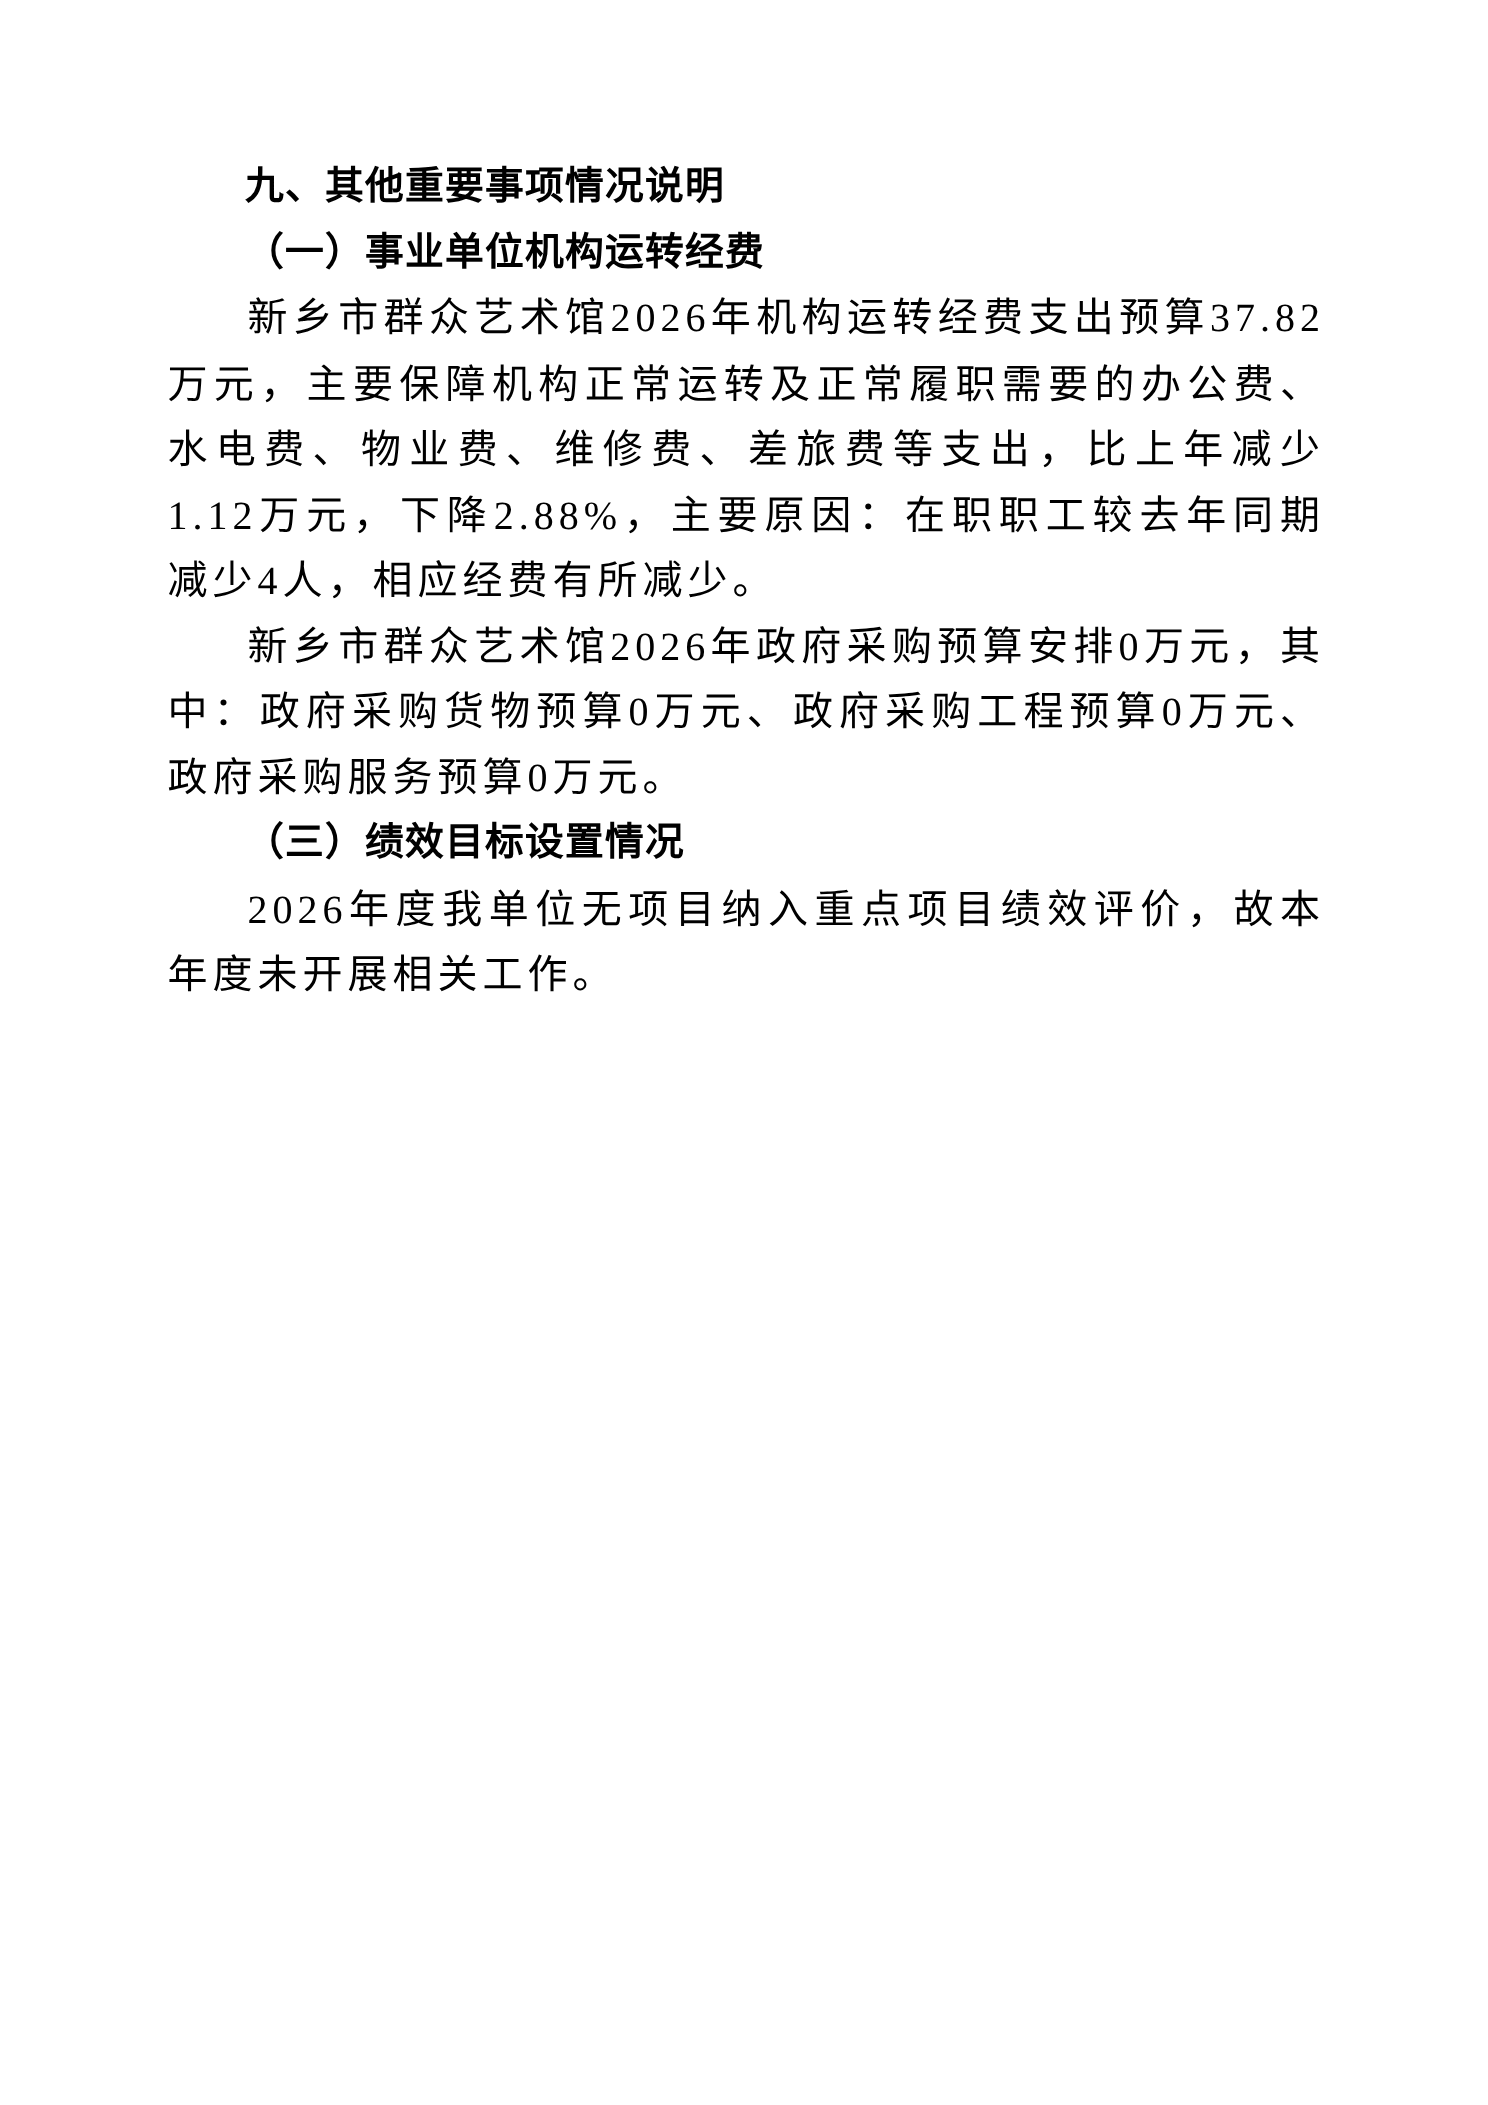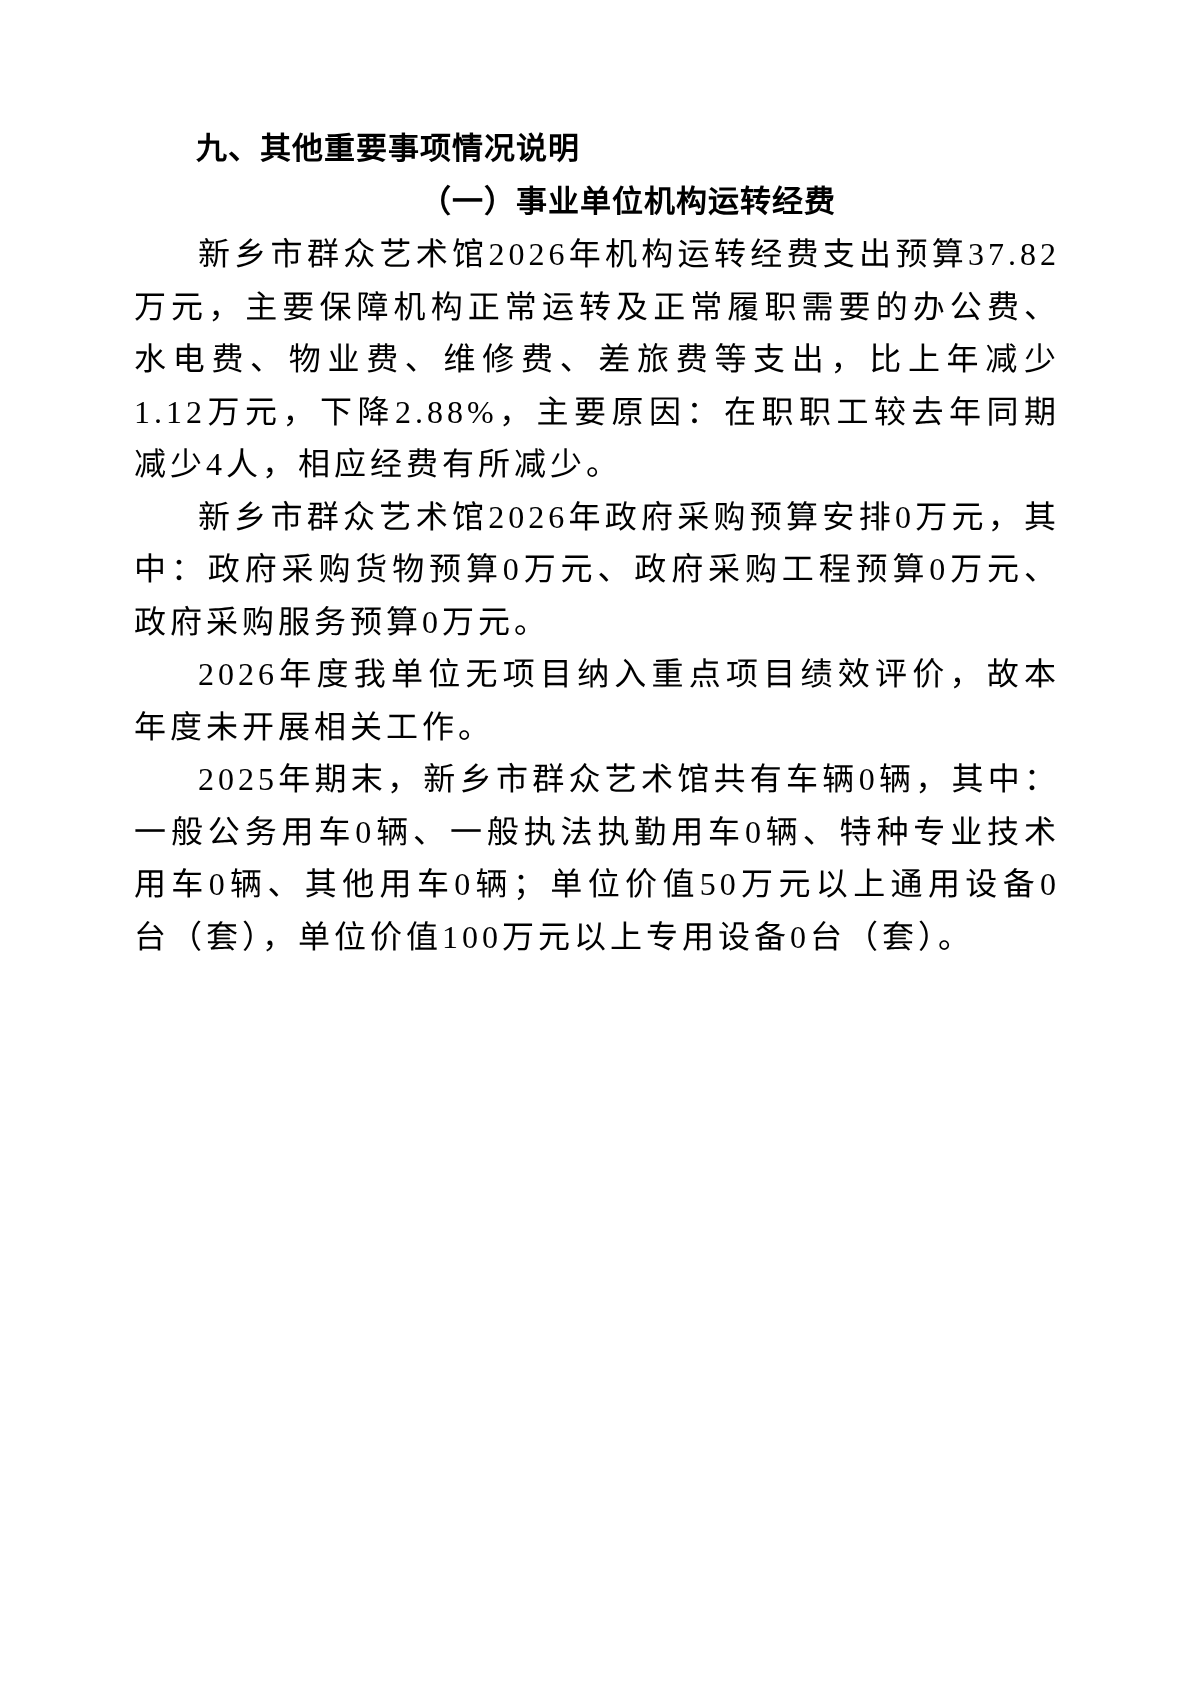--- a/index.html
+++ b/index.html
@@ -32,21 +32,20 @@
     margin: 0;
   }
   .doc-h2 {
     font-size: 31px;
     line-height: 52.5px;
     font-weight: 700;
     font-family: "Liberation Sans", sans-serif;
     text-indent: 2em;
     letter-spacing: 1px;
     margin: 0;
-    text-align: center;
   }
   .doc-p {
     font-size: 32px;
     line-height: 52.5px;
     font-weight: 400;
     font-family: "Liberation Serif", serif;
     text-indent: 2em;
     text-align: justify;
     letter-spacing: 4px;
     margin: 0;
@@ -69,21 +68,21 @@
 <div class="page">
   <div class="content">
 
     <h1 class="doc-h1">九、其他重要事项情况说明</h1>
 
     <h2 class="doc-h2">（一）事业单位机构运转经费</h2>
     <p class="doc-p">新乡市群众艺术馆2026年机构运转经费支出预算37.82万元，主要保障机构正常运转及正常履职需要的办公费、水电费、物业费、维修费、差旅费等支出，比上年减少1.12万元，下降2.88%，主要原因：在职职工较去年同期减少4人，相应经费有所减少。</p>
 
     <p class="doc-p">新乡市群众艺术馆2026年政府采购预算安排0万元，其中：政府采购货物预算0万元、政府采购工程预算0万元、政府采购服务预算0万元。</p>
 
+    <h2 class="doc-h2">（三）绩效目标设置情况</h2>
     <p class="doc-p">2026年度我单位无项目纳入重点项目绩效评价，故本年度未开展相关工作。</p>
 
-    <p class="doc-p">2025年期末，新乡市群众艺术馆共有车辆0辆，其中：一般公务用车0辆、一般执法执勤用车0辆、特种专业技术用车0辆、其他用车0辆；单位价值50万元以上通用设备0台（套），单位价值100万元以上专用设备0台（套）。</p>
 
 
   </div>
 
   <div class="footer">-6-</div>
 </div>
 
 </body></html>

